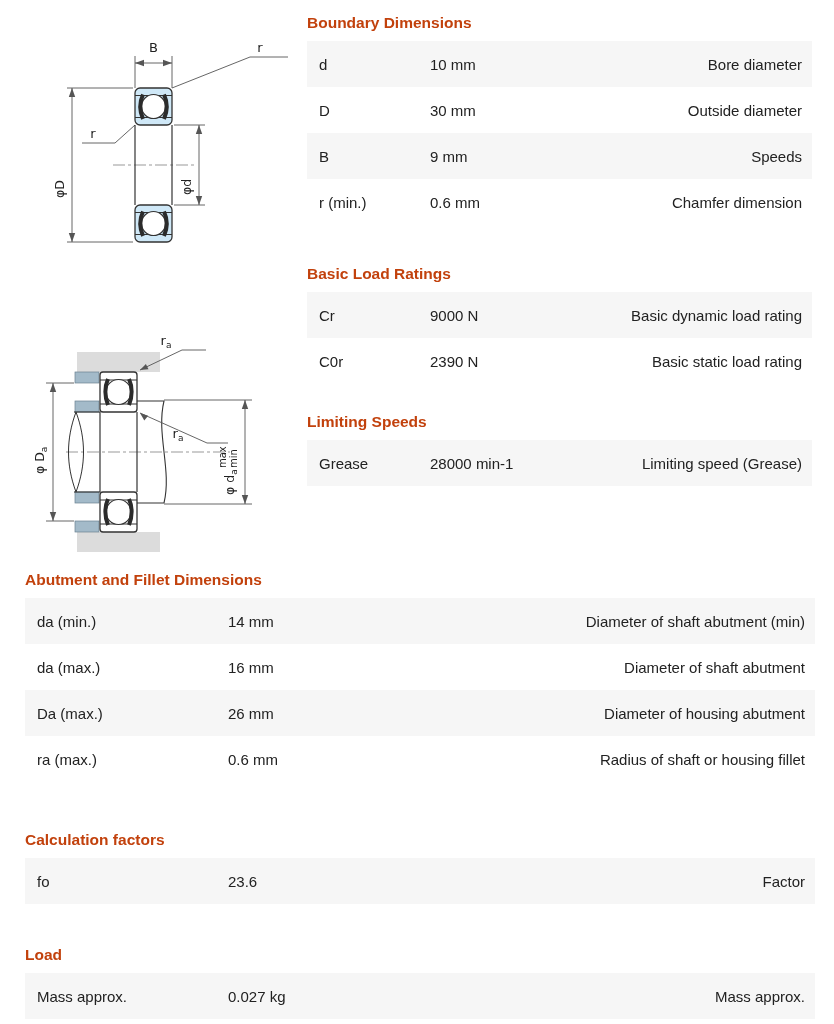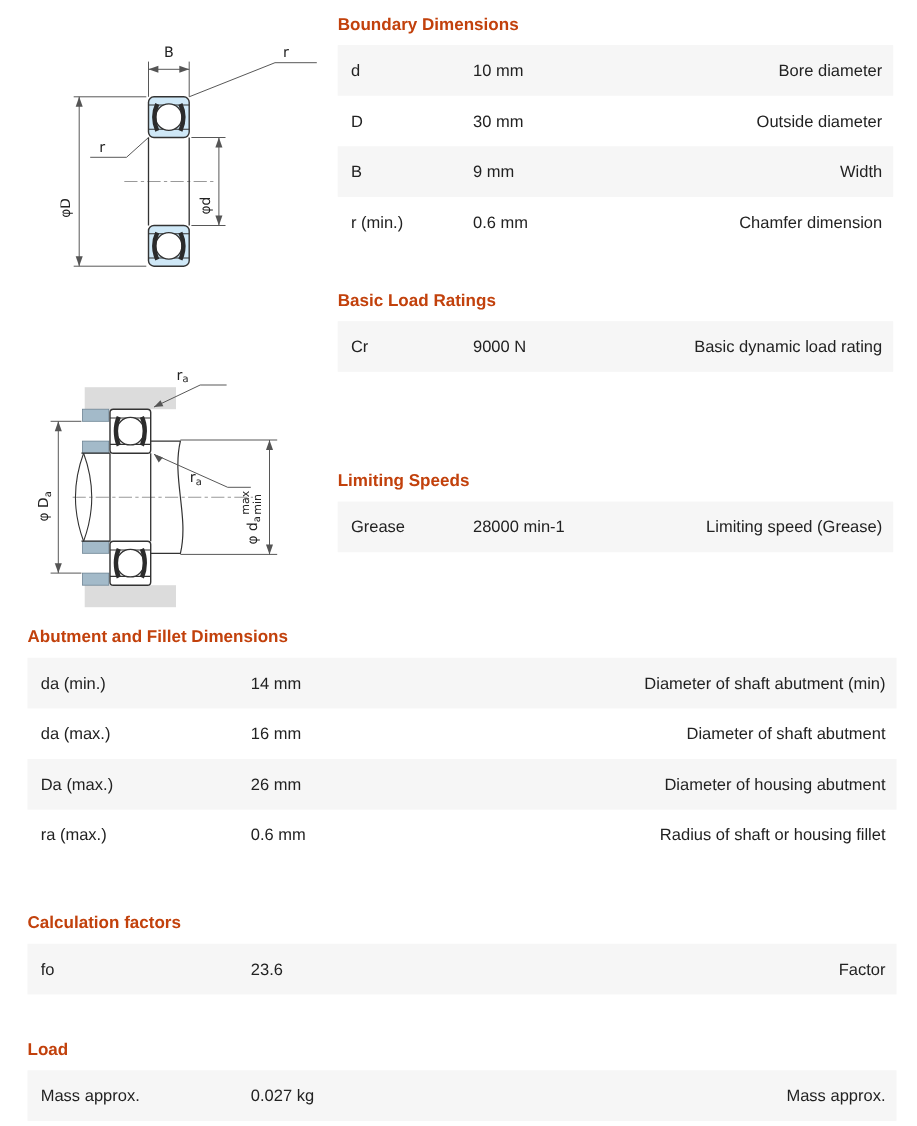--- a/index.html
+++ b/index.html
@@ -12,21 +12,21 @@
   .sec .title{font-weight:bold;font-size:15.5px;line-height:20px;color:#c2410c;margin:0 0 8px 0;}
   .rows .row{height:46px;display:flex;align-items:center;padding:0 10px 0 12px;font-size:15px;color:#222;}
   .rows .row:nth-child(odd){background:#f6f6f6;}
   .c1{flex:0 0 auto;}
   .right-col .c1{width:111px;}
   .full .c1{width:191px;}
   .c2{flex:0 0 auto;}
   .c3{margin-left:auto;text-align:right;}
   #sec-boundary{left:307px;top:13px;width:505px;}
   #sec-load{left:307px;top:264px;width:505px;}
-  #sec-speeds{left:307px;top:428px;width:505px;}
+  #sec-speeds{left:307px;top:412px;width:505px;}
   #sec-abutment{left:25px;top:570px;width:790px;}
   #sec-calc{left:25px;top:830px;width:790px;}
   #sec-mass{left:25px;top:945px;width:790px;}
   #diagram1{position:absolute;left:55px;top:30px;}
   #diagram2{position:absolute;left:30px;top:312px;}
   svg text{font-family:"DejaVu Sans",sans-serif;fill:#222;}
   .dimtxt{font-size:13px;}
   .rottxt{font-size:12.5px;}
   .mmtxt{font-size:10px;}
   .svgsub{font-size:9px;}
@@ -157,38 +157,43 @@
         <span class="c3">Bore diameter</span>
       </div>
       <div class="row">
         <span class="c1">D</span>
         <span class="c2">30 mm</span>
         <span class="c3">Outside diameter</span>
       </div>
       <div class="row">
         <span class="c1">B</span>
         <span class="c2">9 mm</span>
-        <span class="c3">Width</span>
+        <span class="c3">Speeds</span>
       </div>
       <div class="row">
         <span class="c1">r (min.)</span>
         <span class="c2">0.6 mm</span>
         <span class="c3">Chamfer dimension</span>
       </div>
     </div>
   </div>
 
   <div class="sec right-col" id="sec-load">
     <div class="title">Basic Load Ratings</div>
     <div class="rows">
       <div class="row">
         <span class="c1">Cr</span>
         <span class="c2">9000 N</span>
         <span class="c3">Basic dynamic load rating</span>
       </div>
+      <div class="row">
+        <span class="c1">C0r</span>
+        <span class="c2">2390 N</span>
+        <span class="c3">Basic static load rating</span>
+      </div>
     </div>
   </div>
 
   <div class="sec right-col" id="sec-speeds">
     <div class="title">Limiting Speeds</div>
     <div class="rows">
       <div class="row">
         <span class="c1">Grease</span>
         <span class="c2">28000 min-1</span>
         <span class="c3">Limiting speed (Grease)</span>

